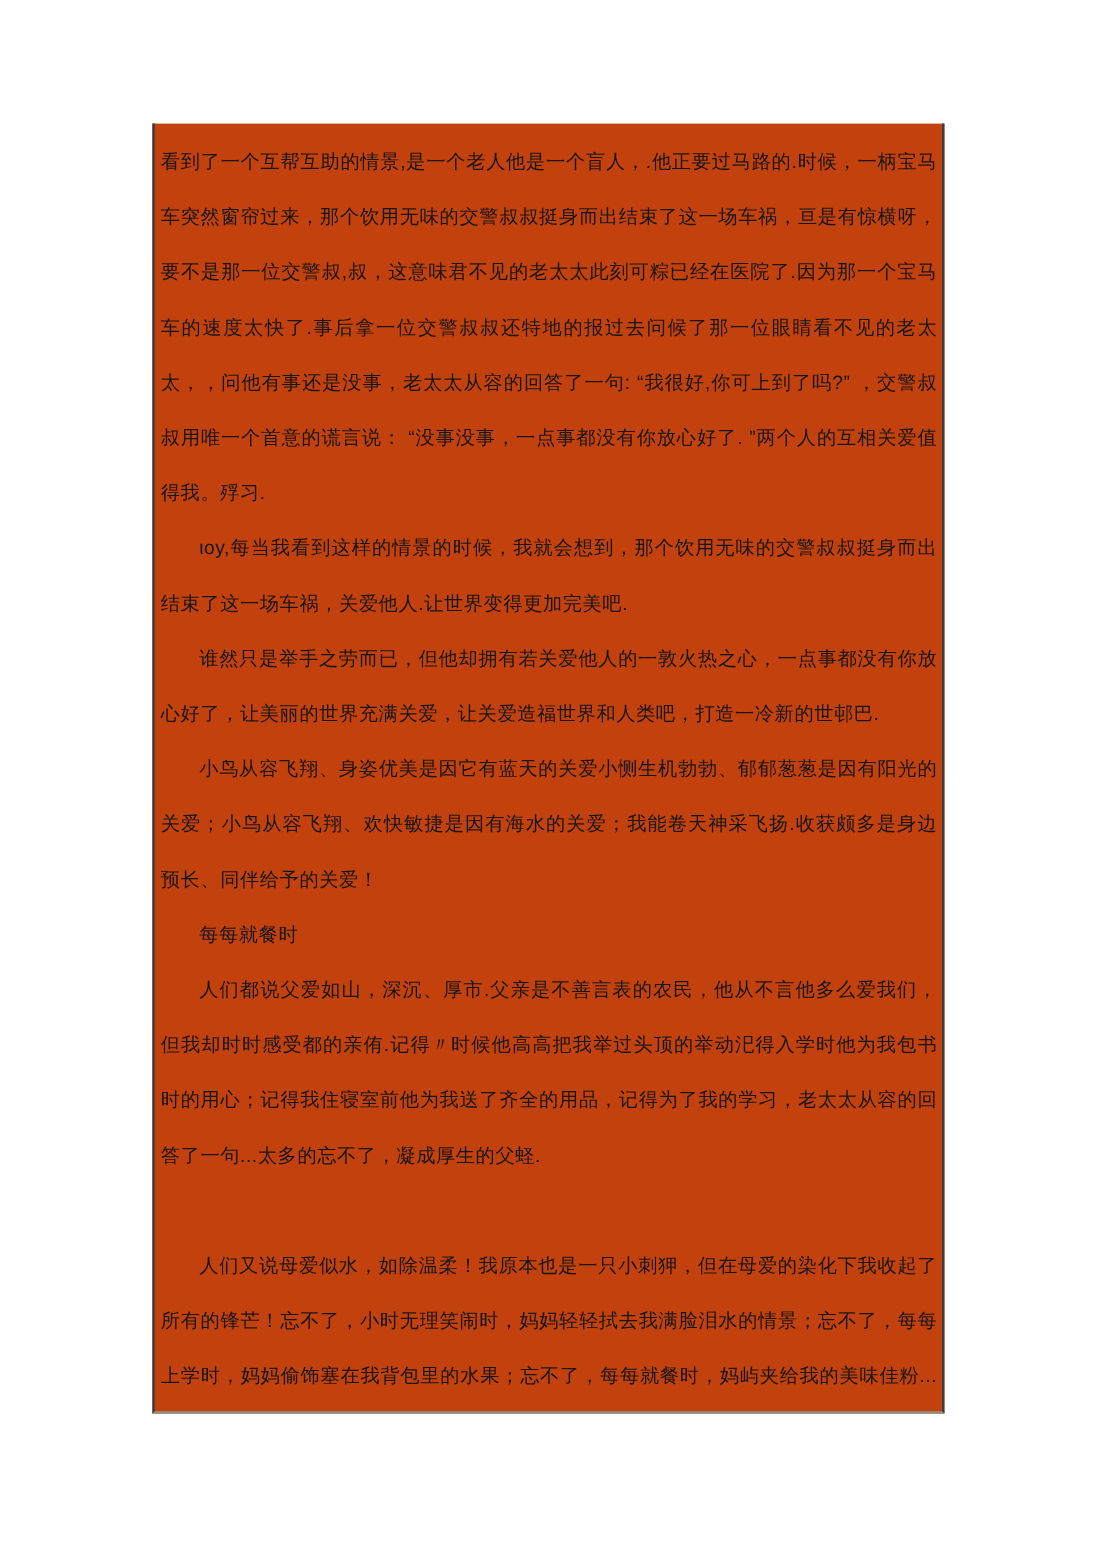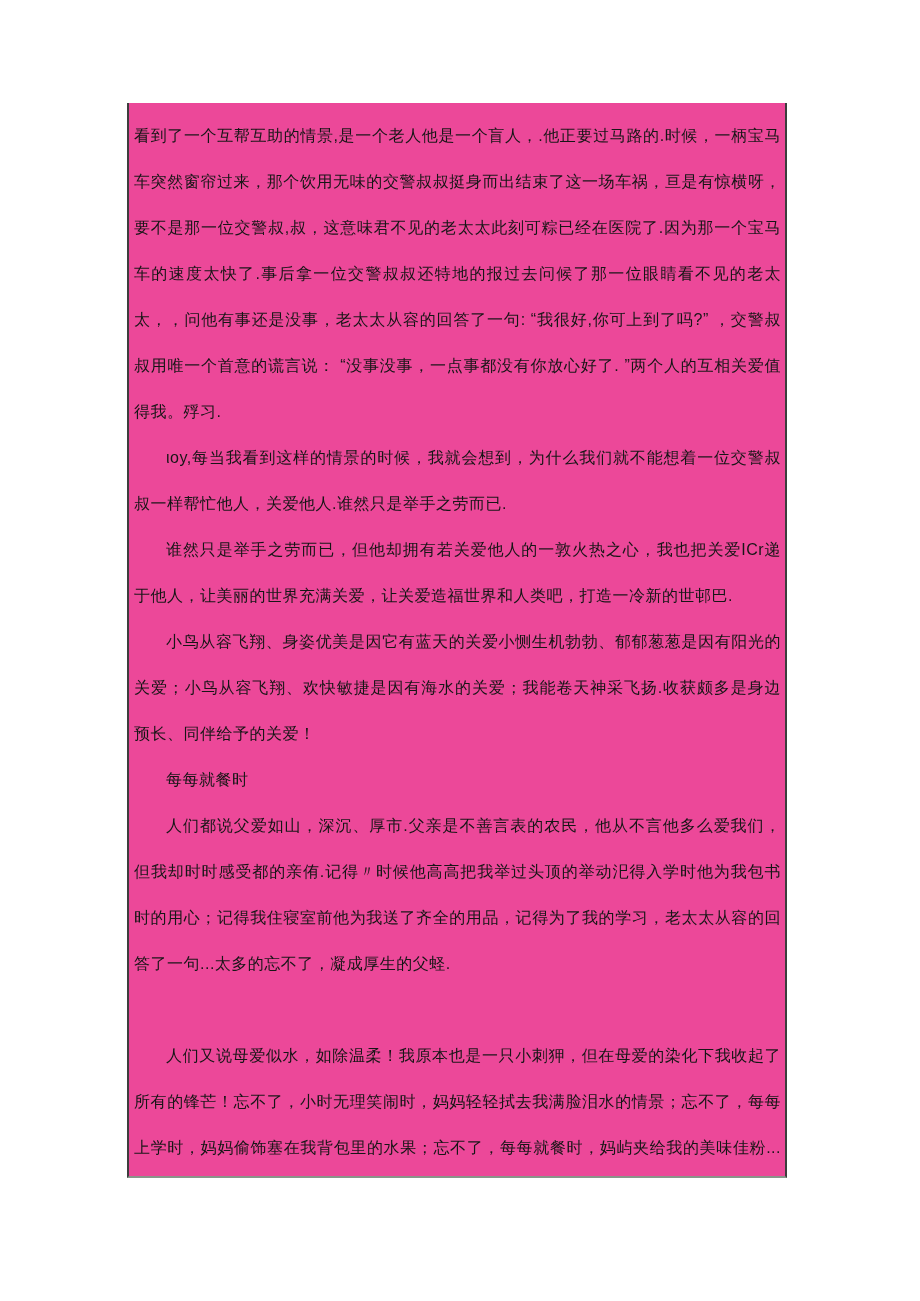--- a/index.html
+++ b/index.html
@@ -19,21 +19,21 @@
   .doc-cell {
     position: absolute;
     left: 127px;
     top: 103px;
     width: 660px;
     height: 1075px;
     box-sizing: border-box;
     border-left: 2px solid #3d3d3d;
     border-right: 2px solid #3d3d3d;
     border-bottom: 2px solid #8a948a;
-    background: #ec4899;
+    background: #c2410c;
     padding: 10px 4px 0 5px;
     overflow: hidden;
   }
   .doc-cell p {
     margin: 0;
     font-size: 16px;
     line-height: 46px;
     color: #161616;
     text-align: justify;
     text-justify: inter-ideograph;
@@ -46,22 +46,22 @@
   .doc-cell p.spacer {
     height: 46px;
   }
 </style>
 </head>
 <body>
 
 <div class="page">
   <div class="doc-cell">
     <p>看到了一个互帮互助的情景,是一个老人他是一个盲人，.他正要过马路的.时候，一柄宝马车突然窗帘过来，那个饮用无味的交警叔叔挺身而出结束了这一场车祸，亘是有惊横呀，要不是那一位交警叔,叔，这意味君不见的老太太此刻可粽已经在医院了.因为那一个宝马车的速度太快了.事后拿一位交警叔叔还特地的报过去问候了那一位眼睛看不见的老太太，，问他有事还是没事，老太太从容的回答了一句: “我很好,你可上到了吗?” ，交警叔叔用唯一个首意的谎言说： “没事没事，一点事都没有你放心好了. ”两个人的互相关爱值得我。殍习.</p>
-    <p class="indent">ιoy,每当我看到这样的情景的时候，我就会想到，为什么我们就不能想着一位交警叔叔一样帮忙他人，关爱他人.谁然只是举手之劳而已.</p>
-    <p class="indent">谁然只是举手之劳而已，但他却拥有若关爱他人的一敦火热之心，我也把关爱ICr递于他人，让美丽的世界充满关爱，让关爱造福世界和人类吧，打造一冷新的世邨巴.</p>
+    <p class="indent">ιoy,每当我看到这样的情景的时候，我就会想到，那个饮用无味的交警叔叔挺身而出结束了这一场车祸，关爱他人.让世界变得更加完美吧.</p>
+    <p class="indent">谁然只是举手之劳而已，但他却拥有若关爱他人的一敦火热之心，一点事都没有你放心好了，让美丽的世界充满关爱，让关爱造福世界和人类吧，打造一冷新的世邨巴.</p>
     <p class="indent">小鸟从容飞翔、身姿优美是因它有蓝天的关爱小恻生机勃勃、郁郁葱葱是因有阳光的关爱；小鸟从容飞翔、欢快敏捷是因有海水的关爱；我能卷天神采飞扬.收获颇多是身边预长、同伴给予的关爱！</p>
     <p class="indent">每每就餐时</p>
     <p class="indent">人们都说父爱如山，深沉、厚市.父亲是不善言表的农民，他从不言他多么爱我们，但我却时时感受都的亲侑.记得〃时候他高高把我举过头顶的举动汜得入学时他为我包书时的用心；记得我住寝室前他为我送了齐全的用品，记得为了我的学习，老太太从容的回答了一句...太多的忘不了，凝成厚生的父蛏.</p>
     <p class="spacer"></p>
     <p class="indent">人们又说母爱似水，如除温柔！我原本也是一只小刺狎，但在母爱的染化下我收起了所有的锋芒！忘不了，小时无理笑闹时，妈妈轻轻拭去我满脸泪水的情景；忘不了，每每上学时，妈妈偷饰塞在我背包里的水果；忘不了，每每就餐时，妈屿夹给我的美味佳粉...太多忘不了，织成厚厚的瑁爱!</p>
 
   </div>
 </div>
 
 </body></html>

